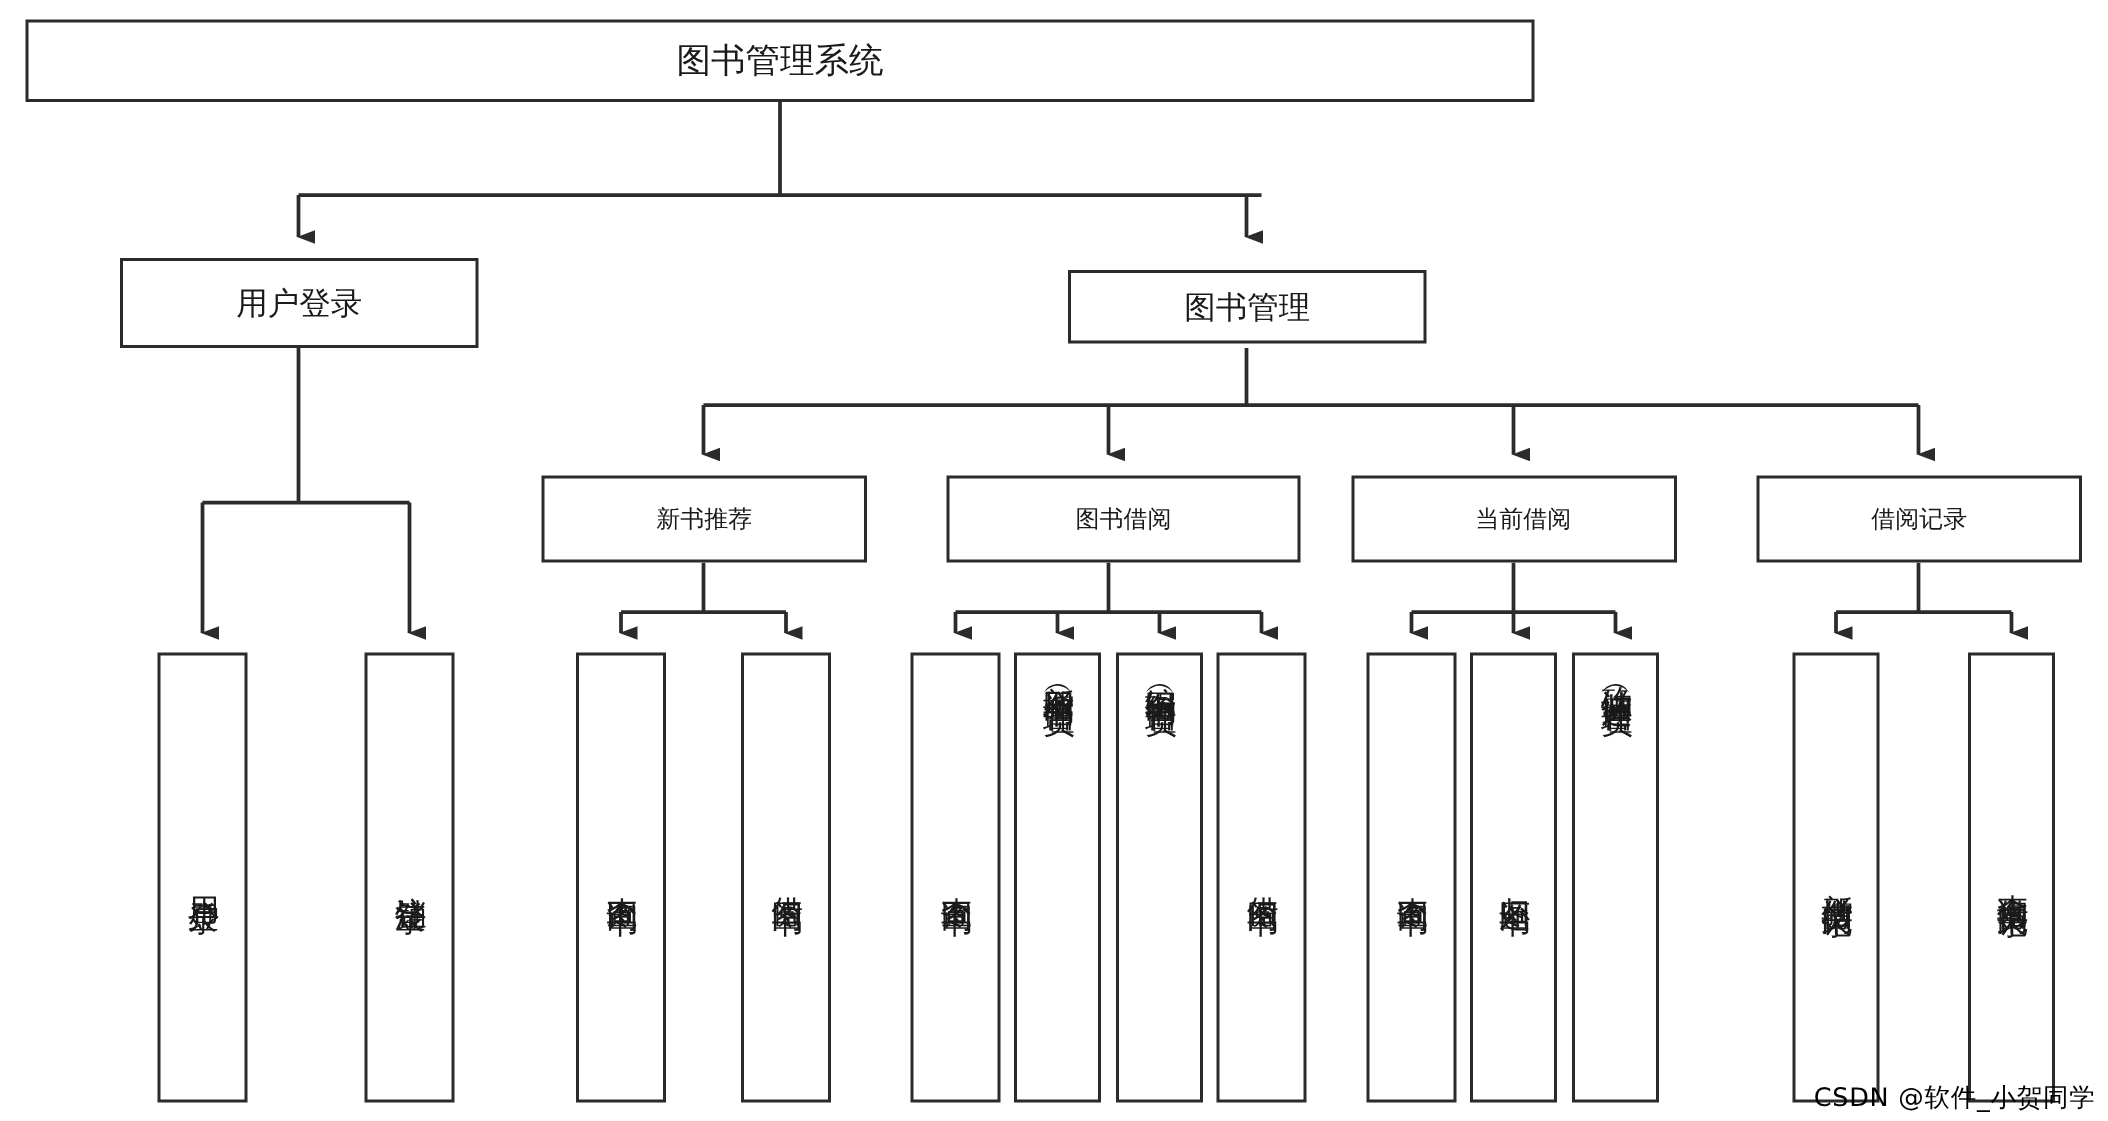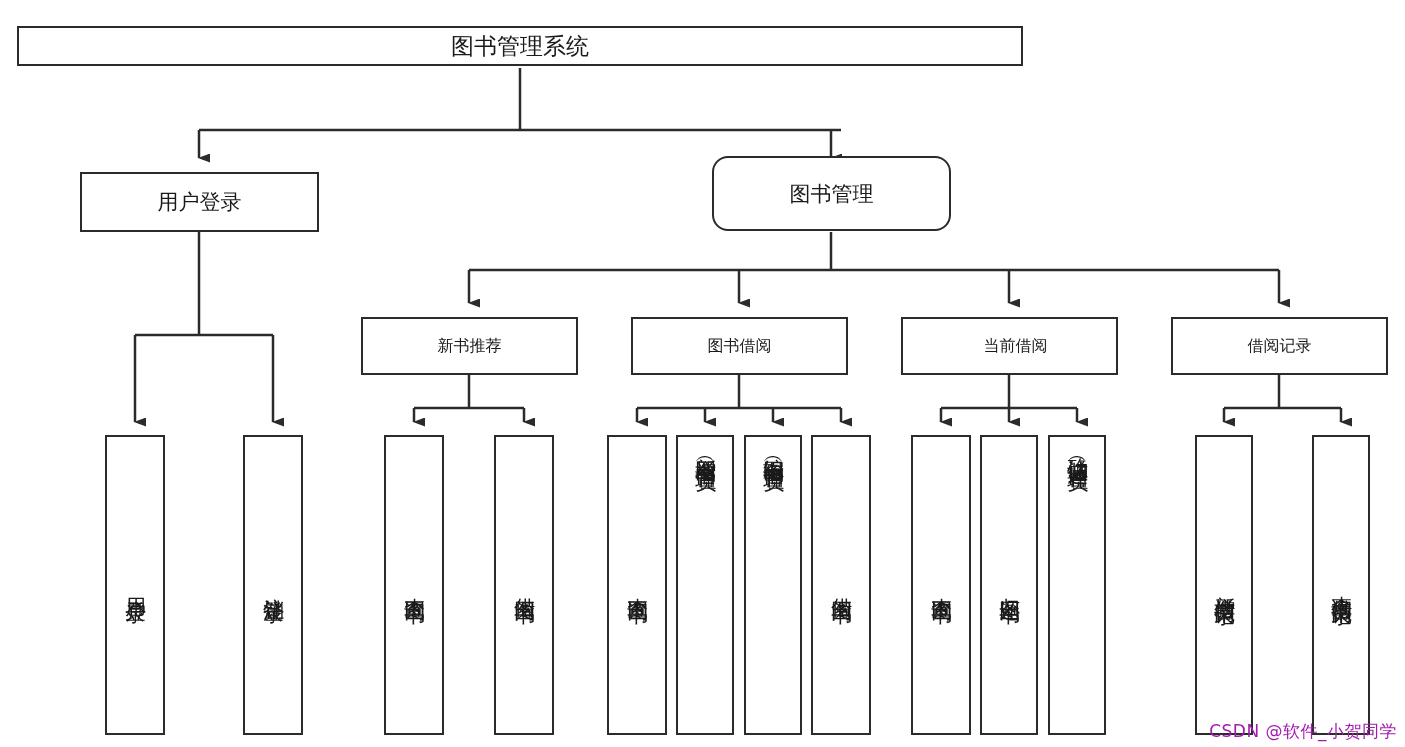--- a/index.html
+++ b/index.html
@@ -59,21 +59,21 @@
     margin-bottom: auto;
   }
   .leaf.tall .leaf-text {
     margin-top: 4px;
   }
   .watermark {
     position: absolute;
     right: 8px;
     bottom: 4px;
     font-size: 17px;
-    color: #a21caf;
+    color: #000000;
     letter-spacing: 0.5px;
     white-space: nowrap;
     pointer-events: none;
   }
   svg.connectors {
     position: absolute;
     left: 0;
     top: 0;
     width: 1405px;
     height: 747px;
@@ -130,35 +130,35 @@
       <path d="M 1009,408 L 1009,422" marker-end="url(#arrowhead)"></path>
       <path d="M 1077,408 L 1077,422" marker-end="url(#arrowhead)"></path>
 
       <path d="M 1279,375 L 1279,408"></path>
       <path d="M 1224,408 L 1341,408"></path>
       <path d="M 1224,408 L 1224,422" marker-end="url(#arrowhead)"></path>
       <path d="M 1341,408 L 1341,422" marker-end="url(#arrowhead)"></path>
     </g>
   </svg>
 
-  <div class="node level-1" style="left:17px; top:13px; width:1006px; height:40px;margin-top:13px;">
+  <div class="node level-1" style="left:17px; top:13px; width:1006px; height:55px;">
     <span>图书管理系统</span>
   </div>
 
   <div class="node level-2" style="left:80px; top:172px; width:239px; height:60px;">
     <span>用户登录</span>
   </div>
-  <div class="node level-2" style="left:712px; top:156px; width:239px; height:75px;border-radius:16px;">
+  <div class="node level-2" style="left:712px; top:180px; width:239px; height:49px;">
     <span>图书管理</span>
   </div>
 
   <div class="node level-3" style="left:361px; top:317px; width:217px; height:58px;">
     <span>新书推荐</span>
   </div>
-  <div class="node level-3" style="left:631px; top:317px; width:217px; height:58px;">
+  <div class="node level-3" style="left:631px; top:317px; width:236px; height:58px;">
     <span>图书借阅</span>
   </div>
   <div class="node level-3" style="left:901px; top:317px; width:217px; height:58px;padding-left:12px;">
     <span>当前借阅</span>
   </div>
   <div class="node level-3" style="left:1171px; top:317px; width:217px; height:58px;">
     <span>借阅记录</span>
   </div>
 
   <div class="node leaf short" style="left:105px; top:435px; width:60px; height:300px;">

